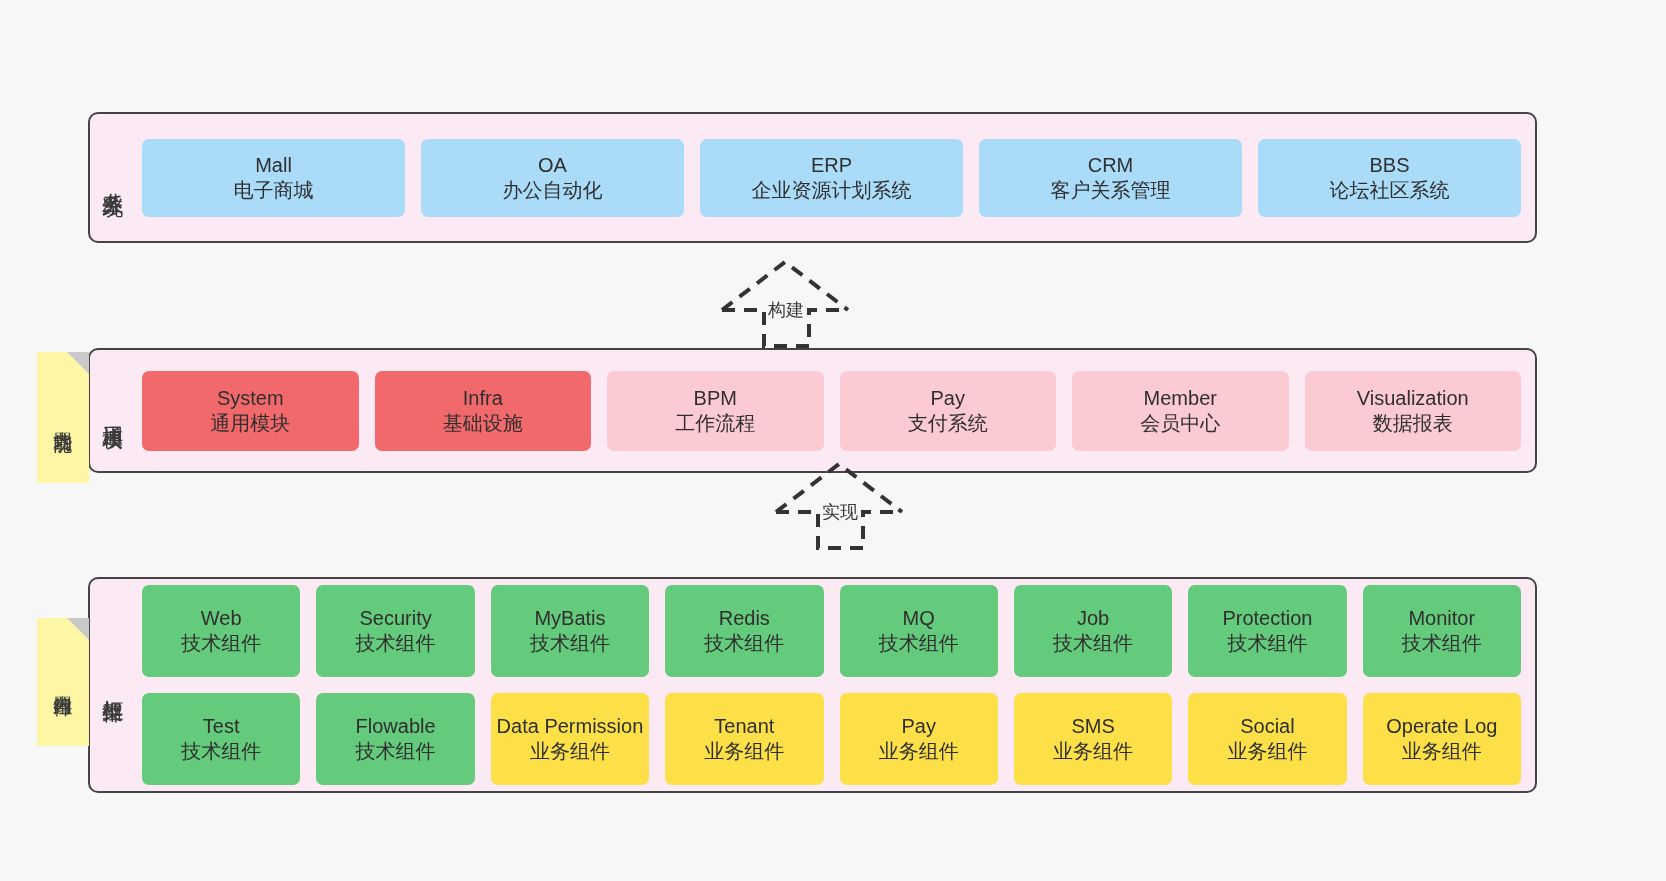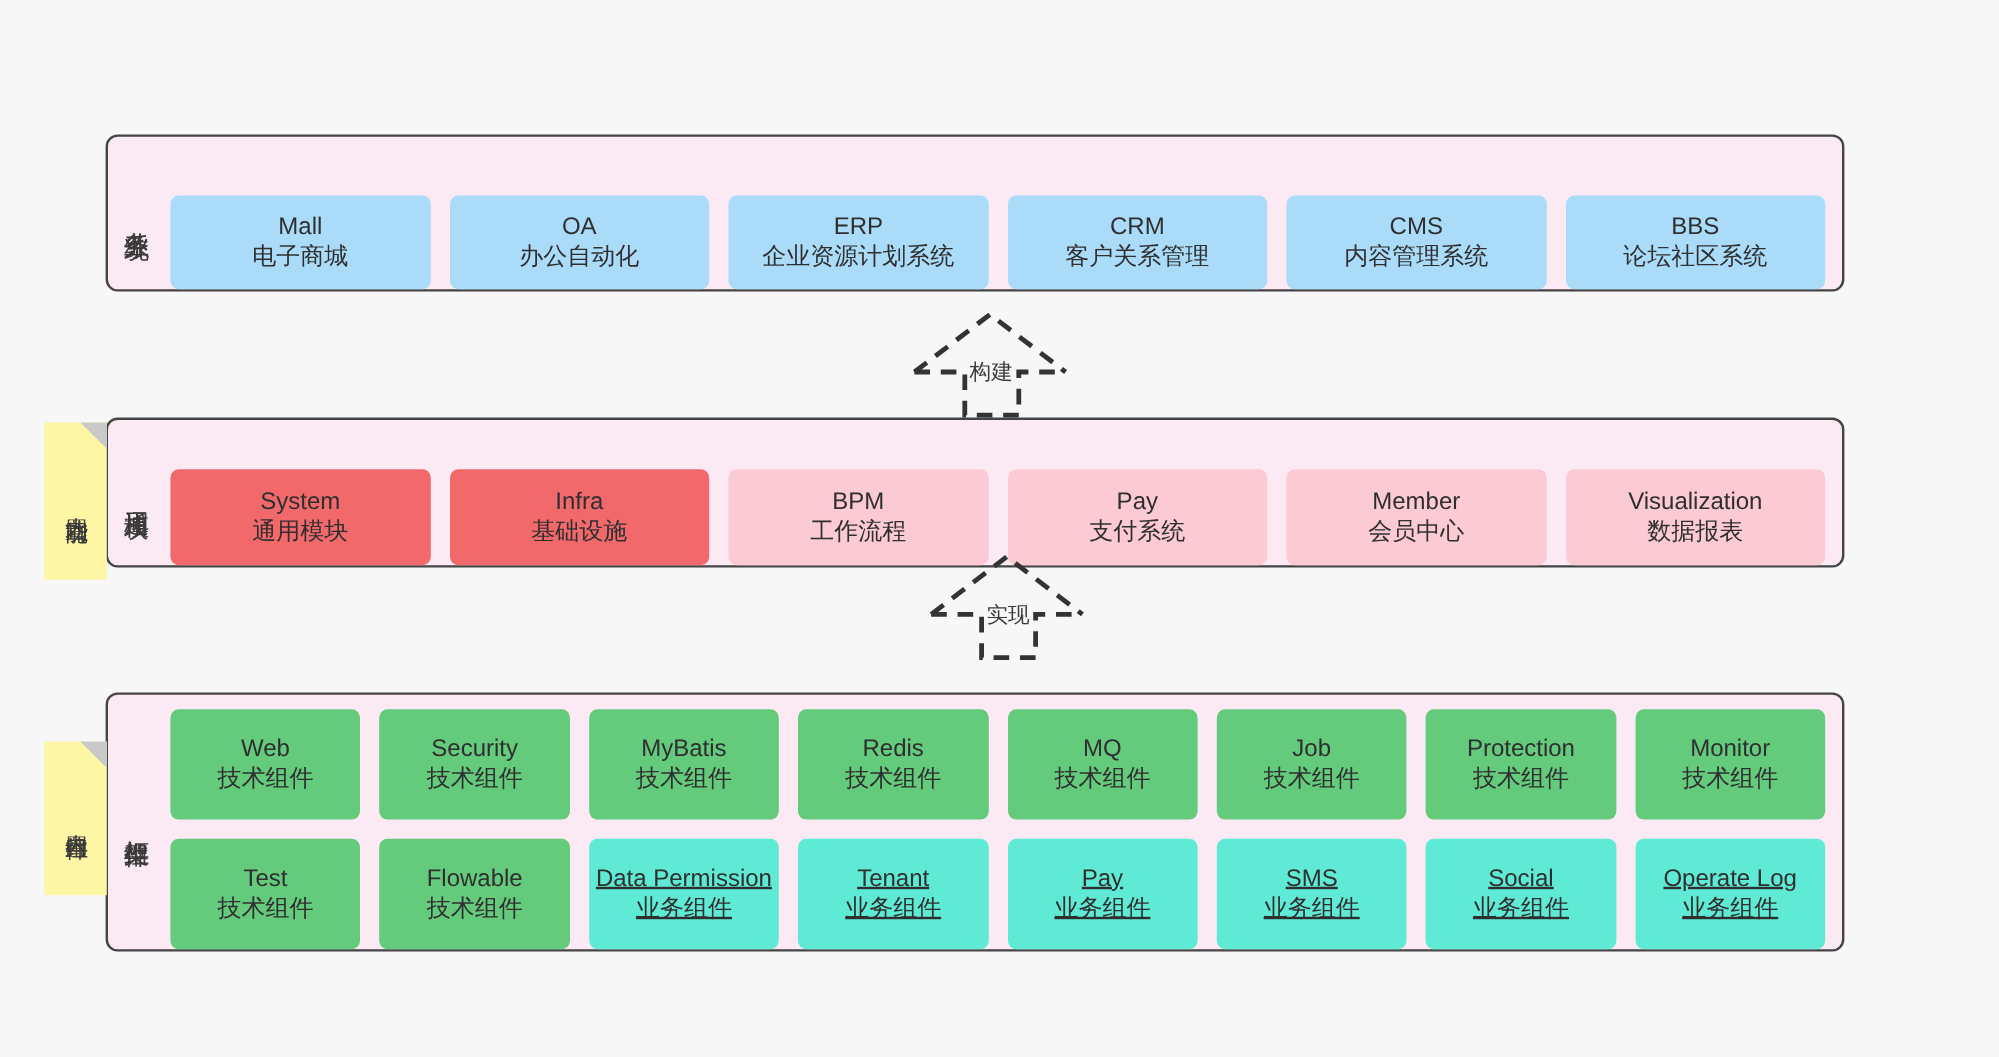--- a/index.html
+++ b/index.html
@@ -35,21 +35,21 @@
     color:#3a3a3a;
     writing-mode:vertical-rl;
     text-orientation:upright;
     white-space:nowrap;
     user-select:none;
   }
   .layer-body{
     flex:1 1 auto;
     display:flex;
     flex-direction:column;
-    justify-content:flex-end;
+    justify-content:center;
     gap:16px;
     padding:0 14px 0 6px;
   }
   .card-row{
     display:flex;
     gap:16px;
     align-items:stretch;
   }
   .card{
     flex:1 1 0;
@@ -65,21 +65,21 @@
     box-sizing:border-box;
     padding:6px 4px;
   }
   .card .en{display:block;}
   .card .cn{display:block;}
 
   .c-blue{background:#aadcfa;}
   .c-red{background:#f2696c;}
   .c-pink{background:#fbcad2;}
   .c-green{background:#64ca7c;}
-  .c-lgreen{background:#5eead4;text-decoration:underline;}
+  .c-lgreen{background:#fde047;}
 
   .h-business .card{height:78px;}
   .h-module .card{height:80px;}
   .h-frame .card{height:92px;}
 
   
   .sticky{
     position:absolute;
     background:#fdf7a5;
     display:flex;
@@ -135,32 +135,28 @@
         </div>
         <div class="card c-blue">
           <span class="en">ERP</span>
           <span class="cn">企业资源计划系统</span>
         </div>
         <div class="card c-blue">
           <span class="en">CRM</span>
           <span class="cn">客户关系管理</span>
         </div>
         <div class="card c-blue">
-          <span class="en">CMS</span>
-          <span class="cn">内容管理系统</span>
-        </div>
-        <div class="card c-blue">
           <span class="en">BBS</span>
           <span class="cn">论坛社区系统</span>
         </div>
       </div>
     </div>
   </div>
 
-  <div class="conn" style="left:756px;top:258px;width:150px;height:90px;">
+  <div class="conn" style="left:716px;top:258px;width:150px;height:90px;">
     <svg width="150" height="90" viewBox="0 0 150 90">
       <path d="M 6 52 L 69 4 L 132 52" fill="none" stroke="#333333" stroke-width="4" stroke-dasharray="13,9" stroke-linecap="butt"></path>
       <path d="M 6 52 L 48 52 L 48 88 L 93 88 L 93 52 L 132 52" fill="none" stroke="#333333" stroke-width="4" stroke-dasharray="13,9" stroke-linecap="butt"></path>
     </svg>
     <div class="conn-label" style="left:52px;top:40px;">构建</div>
   </div>
 
   <div class="sticky" style="left:37px;top:352px;width:52px;height:131px;">
     <span class="fold"></span>
     <span>内置功能</span>

